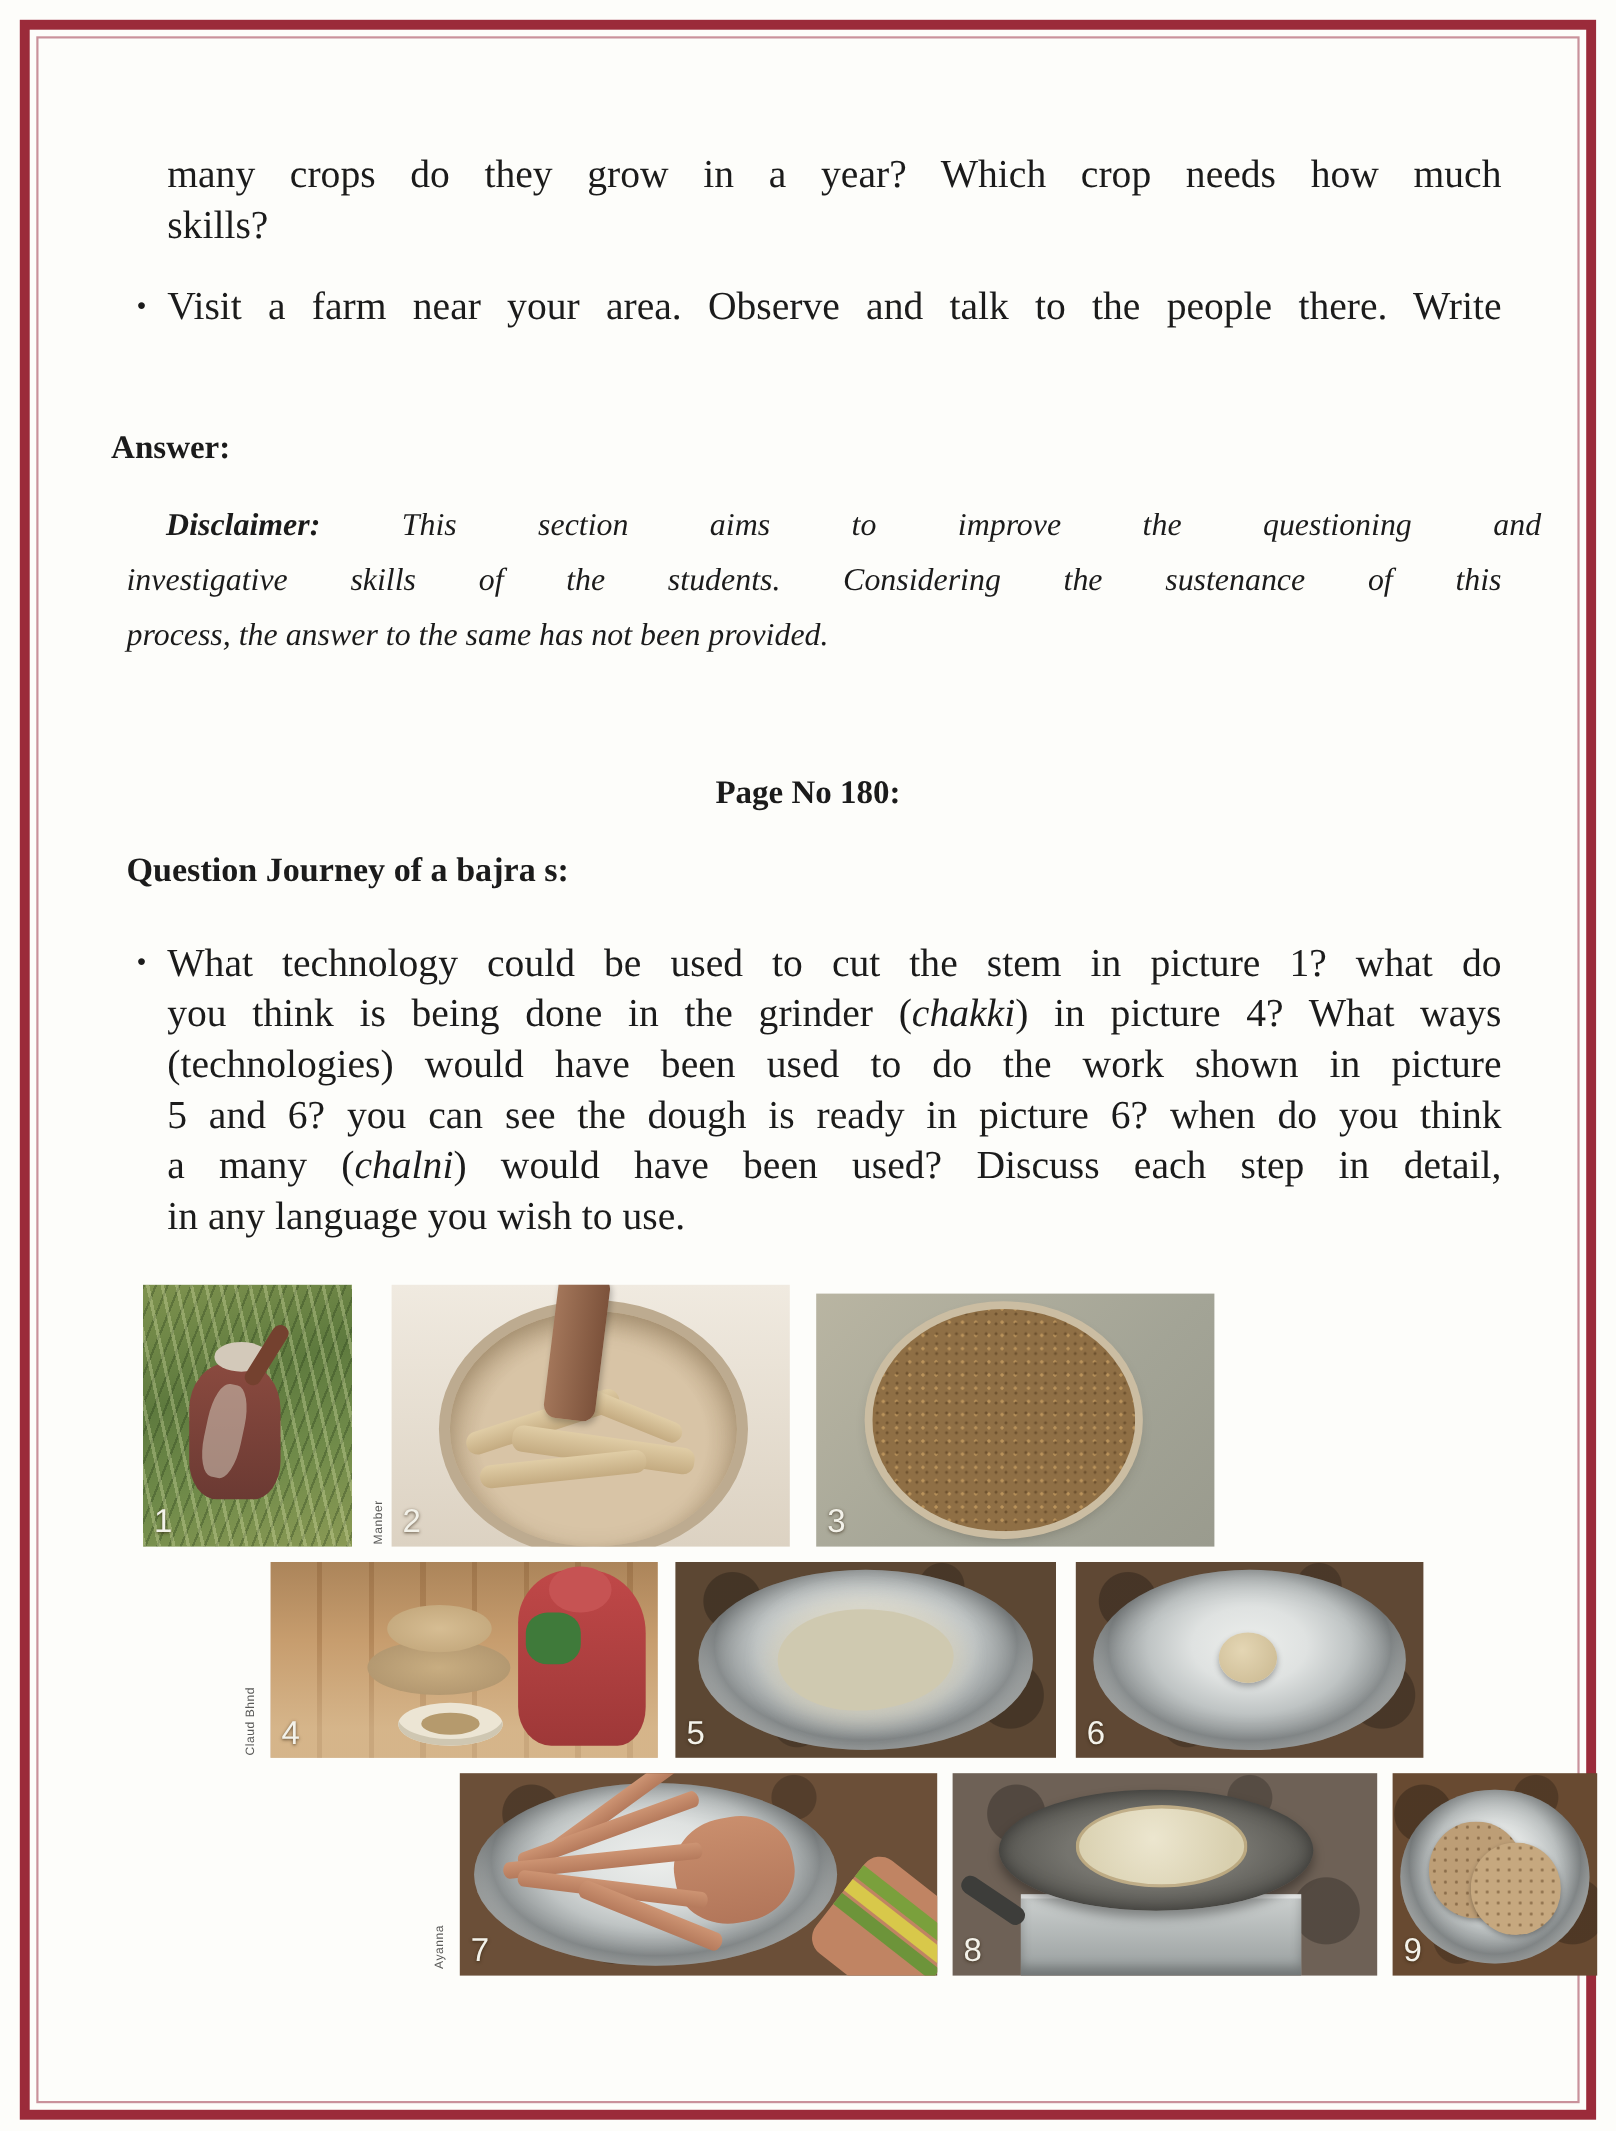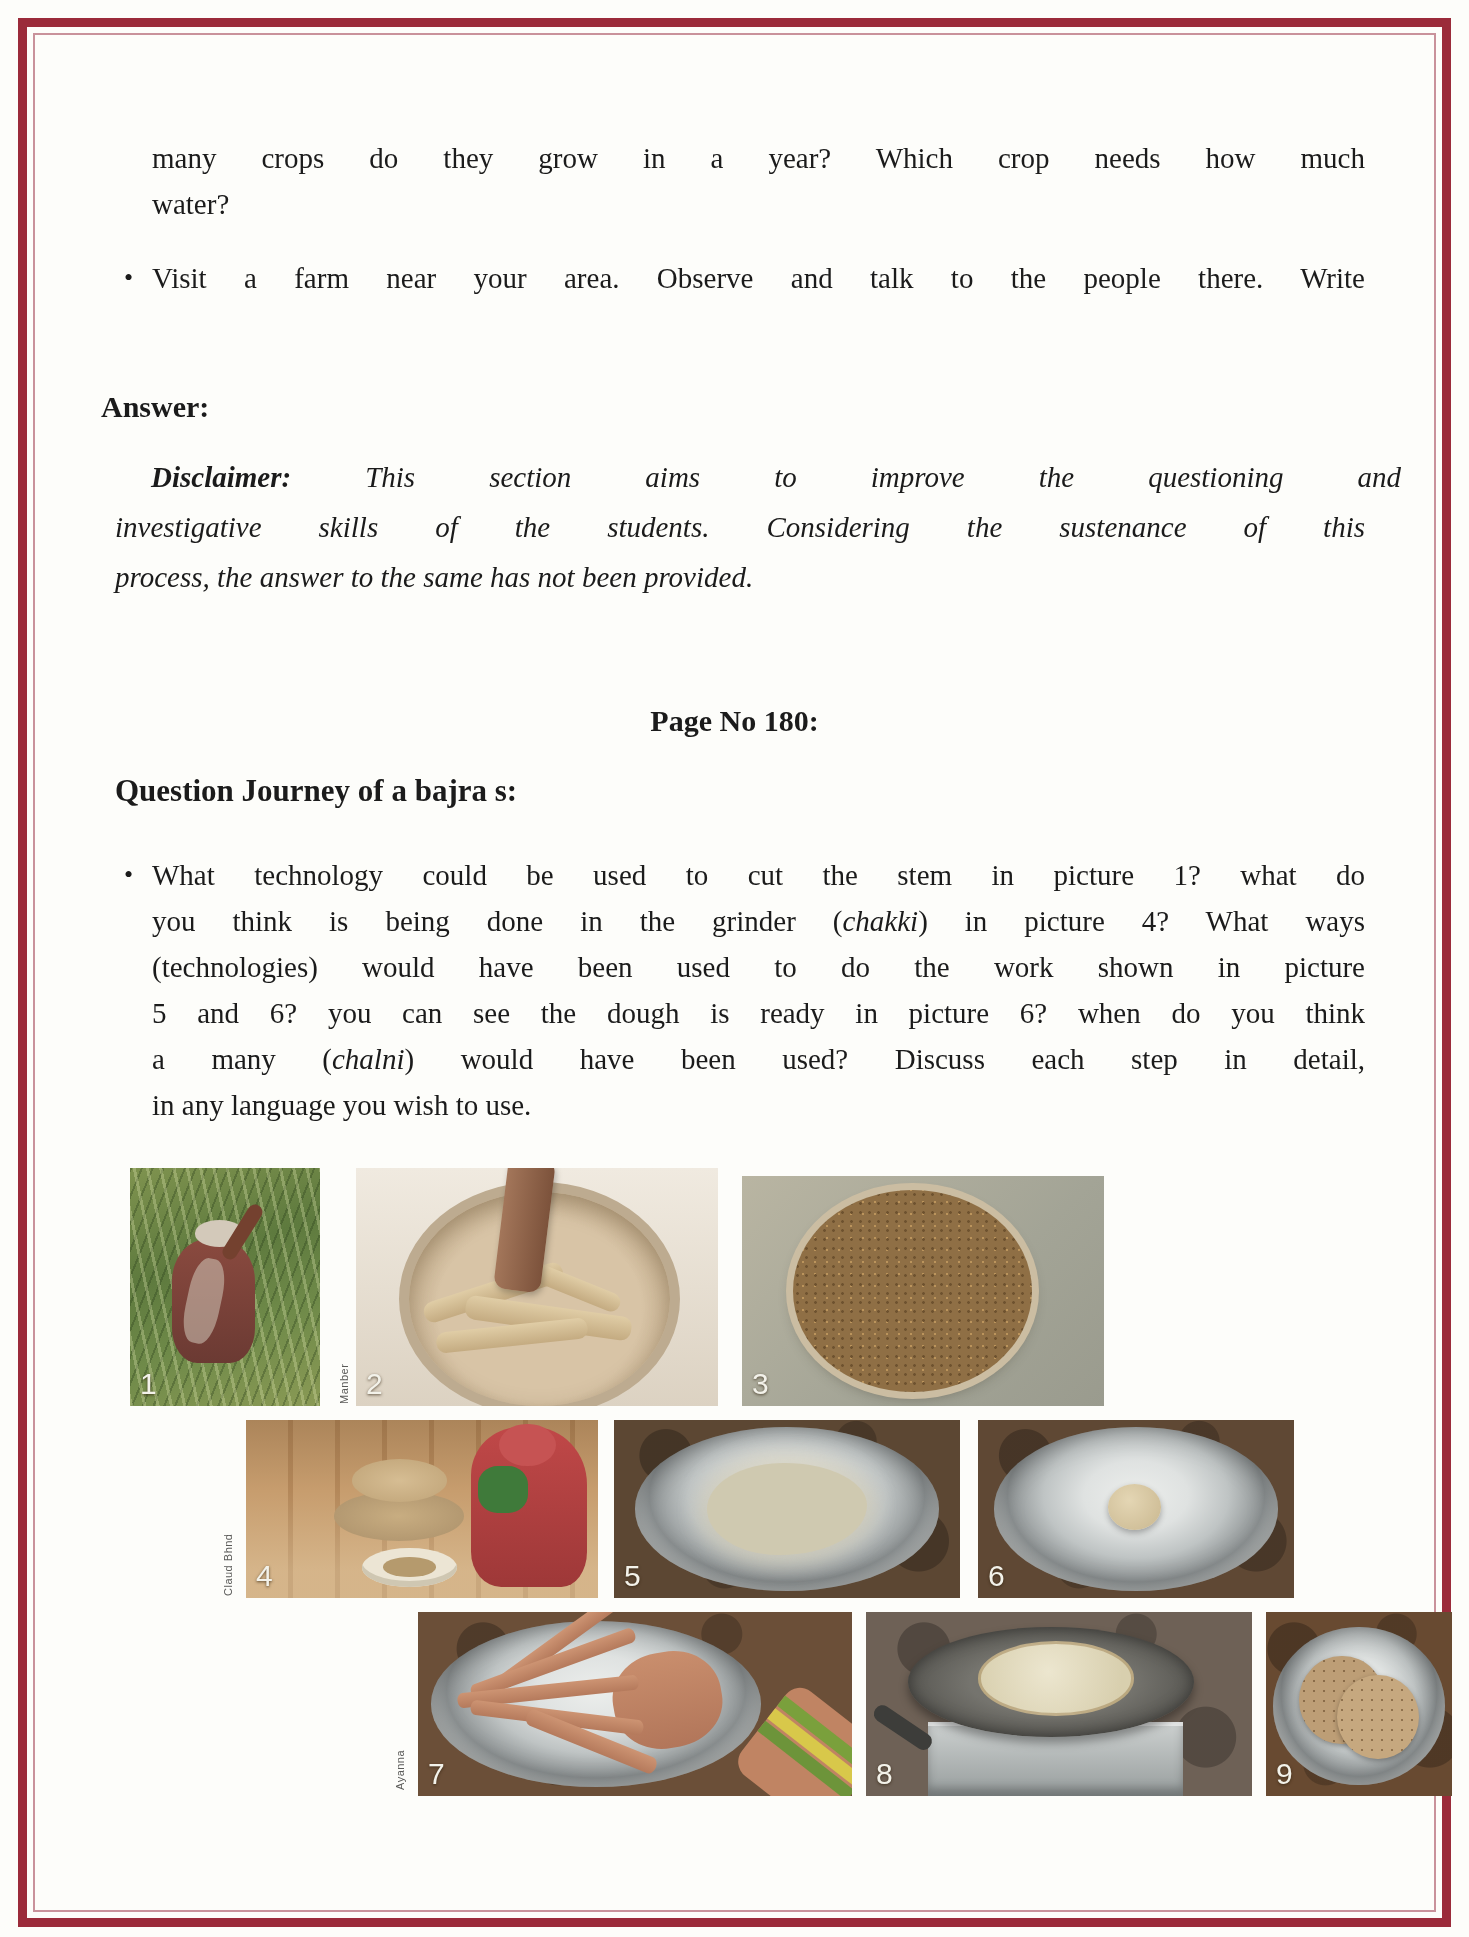--- a/index.html
+++ b/index.html
@@ -8,21 +8,21 @@
     background:#fdfdfa;overflow:hidden;
     font-family:"Liberation Serif", serif;color:#1b1b1b;
   }
   
   .frame-outer{position:absolute;left:18px;top:18px;right:18px;bottom:10px;
     border:9px solid #9b2b3a;pointer-events:none;}
   .frame-inner{position:absolute;left:33px;top:33px;right:33px;bottom:25px;
     border:2px solid #c9929b;pointer-events:none;}
 
   
-  .tline{width:1213px;font-size:29px;line-height:46px;}
+  .tline{width:1213px;font-size:36px;line-height:46px;}
   .jl{text-align:justify;text-align-last:justify;}
   .ll{text-align:left;}
   .para{position:absolute;left:152px;}
   .bullet-dot{position:absolute;left:124px;font-size:26px;line-height:46px;color:#1b1b1b;}
   .heading{position:absolute;font-size:30px;font-weight:bold;line-height:38px;}
   .disc .tline{font-size:29px;line-height:50px;font-style:italic;}
   .disc-label{font-weight:bold;font-style:italic;}
   .it{font-style:italic;}
   .bd{font-weight:normal;}
   .center{left:0;width:1469px;text-align:center;}
@@ -124,21 +124,21 @@
     background-size:10px 10px;box-shadow:0 2px 5px rgba(0,0,0,.3);}
 </style>
 </head>
 <body>
 
 <div class="frame-outer"></div>
 <div class="frame-inner"></div>
 
 <div class="para" style="top:135px;">
   <div class="tline jl">many crops do they grow in a year? Which crop needs how much</div>
-  <div class="tline ll">water?</div>
+  <div class="tline ll">skills?</div>
 </div>
 
 <span class="bullet-dot" style="top:255px;">•</span>
 <div class="para" style="top:255px;">
   <div class="tline jl">Visit a farm near your area. Observe and talk to the people there. Write</div>
 </div>
 
 <div class="heading" style="left:101px;top:388px;">Answer:</div>
 
 <div class="para disc" style="left:115px;top:452px;">

